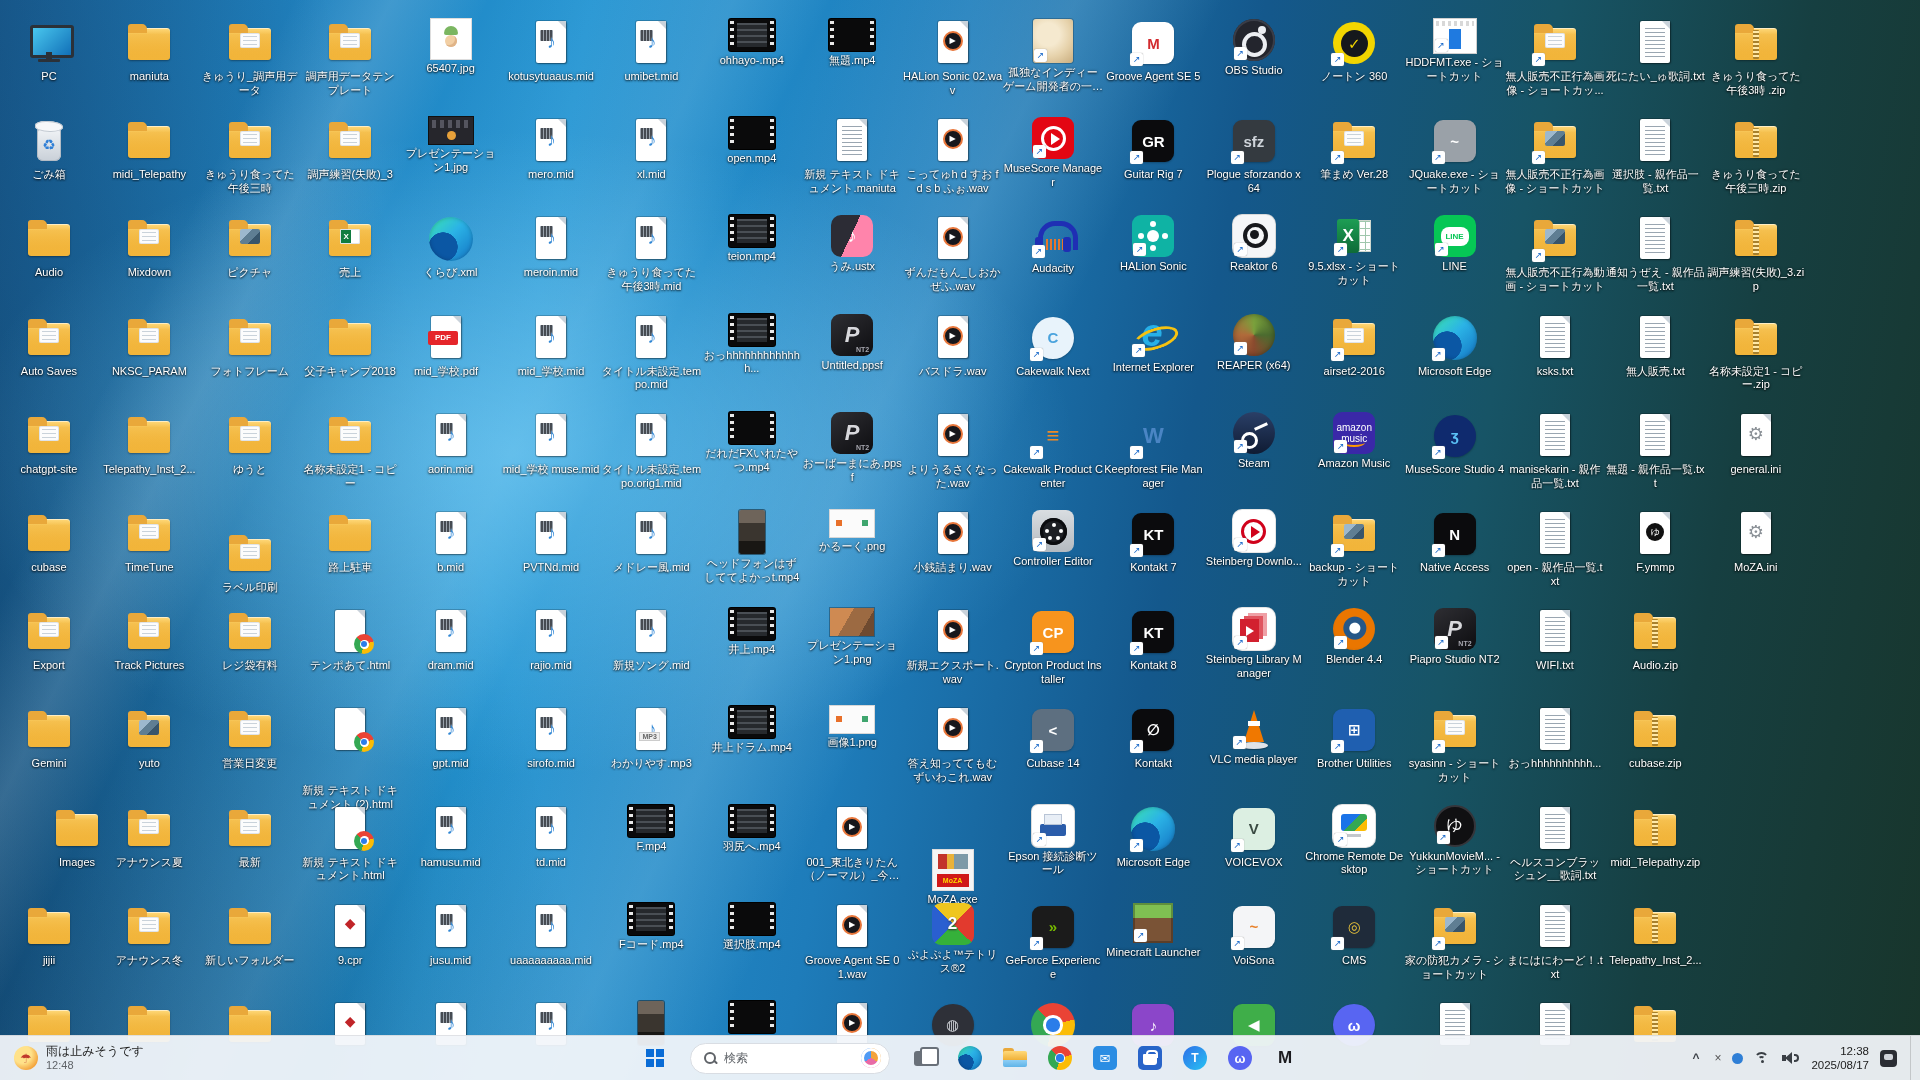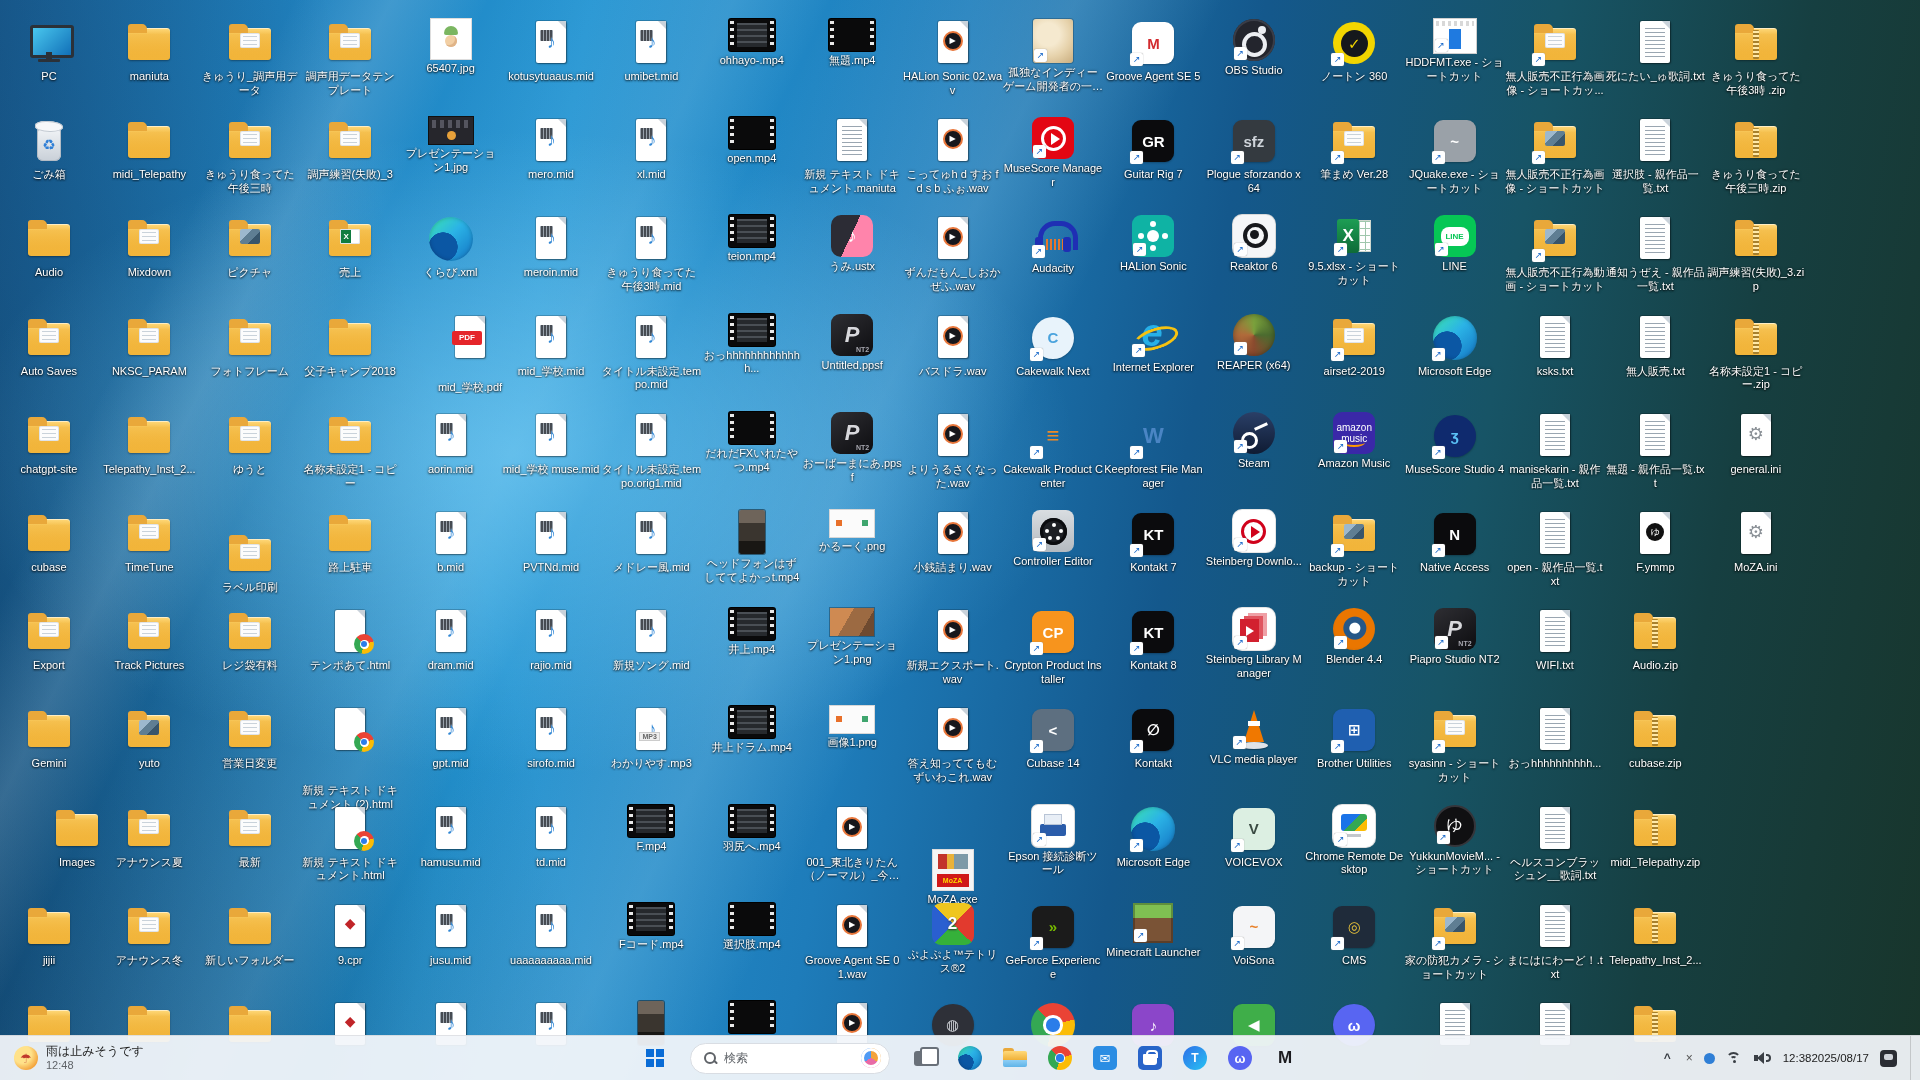--- a/index.html
+++ b/index.html
@@ -224,21 +224,21 @@
   .trx{font-size:12px;color:#555}
   .trb{width:11px;height:11px;border-radius:50%;background:#2f7fd6}
   .wifi{position:relative;width:17px;height:13px}
   .wifi .a1{position:absolute;left:0;top:0;width:15px;height:15px;border:2px solid #3a3f45;border-color:#3a3f45 transparent transparent transparent;border-radius:50%}
   .wifi .a2{position:absolute;left:4px;top:4px;width:7px;height:7px;border:2px solid #3a3f45;border-color:#3a3f45 transparent transparent transparent;border-radius:50%}
   .wifi .a3{position:absolute;left:7px;top:8px;width:3px;height:3px;background:#3a3f45;border-radius:50%}
   .vol{position:relative;width:18px;height:14px}
   .vol::before{content:"";position:absolute;left:0;top:4px;width:4px;height:6px;background:#3a3f45}
   .vol::after{content:"";position:absolute;left:3px;top:1px;border-right:7px solid #3a3f45;border-top:6px solid transparent;border-bottom:6px solid transparent}
   .vol .arc{position:absolute;left:12px;top:3px;width:5px;height:8px;border:2px solid #3a3f45;border-left:none;border-radius:0 8px 8px 0}
-  .clock{display:flex;flex-direction:row;align-items:flex-end;line-height:1.25;font-size:11.5px;color:#1c1c1c}
+  .clock{display:flex;flex-direction:column;align-items:flex-end;line-height:1.25;font-size:11.5px;color:#1c1c1c}
   .ntf{width:17px;height:17px;border-radius:4px;background:#2a2d33;position:relative}
   .ntf::before{content:"";position:absolute;left:4px;top:4px;width:9px;height:6px;background:#cfd3d9;border-radius:2px}
   .peek{width:4px;height:100%;border-left:1px solid rgba(0,0,0,.15);margin-left:2px}
 </style>
 </head>
 <body>
 
 <div id="desktop">
     <div class="di" style="left: -1px; top: 19px;">
       <span class="ico k-pc">
@@ -583,21 +583,21 @@
     <div class="di" style="left: 199.8px; top: 313.6px;">
       <span class="ico k-folder-doc">
         <span class="fo doc"></span>
       </span>
       <div class="lbl">フォトフレーム</div>
     </div>
     <div class="di" style="left: 300.2px; top: 313.6px;">
       <span class="ico k-folder"></span>
       <div class="lbl">父子キャンプ2018</div>
     </div>
-    <div class="di" style="left: 420px; top: 313.6px; gap: 16px;">
+    <div class="di" style="left: 396px; top: 313.6px;">
       <span class="ico k-doc">
         <span class="pdfb">PDF</span>
       </span>
       <div class="lbl">mid_学校.pdf</div>
     </div>
     <div class="di" style="left: 501px; top: 313.6px;">
       <span class="ico k-doc">
         <span class="film"></span>
         <span class="note">♪</span>
       </span>
@@ -646,21 +646,21 @@
       <span class="ico k-reaper">
         <span class="sc">↗</span>
       </span>
       <div class="lbl">REAPER (x64)</div>
     </div>
     <div class="di" style="left: 1304.2px; top: 313.6px;">
       <span class="ico k-folder-doc">
         <span class="fo doc"></span>
         <span class="sc">↗</span>
       </span>
-      <div class="lbl">airset2-2019</div>
+      <div class="lbl">airset2-2016</div>
     </div>
     <div class="di" style="left: 1404.6px; top: 313.6px;">
       <span class="ico">
         <span class="eball sz44"></span>
         <span class="sc">↗</span>
       </span>
       <div class="lbl">Microsoft Edge</div>
     </div>
     <div class="di" style="left: 1505px; top: 313.6px;">
       <span class="ico k-doc">

